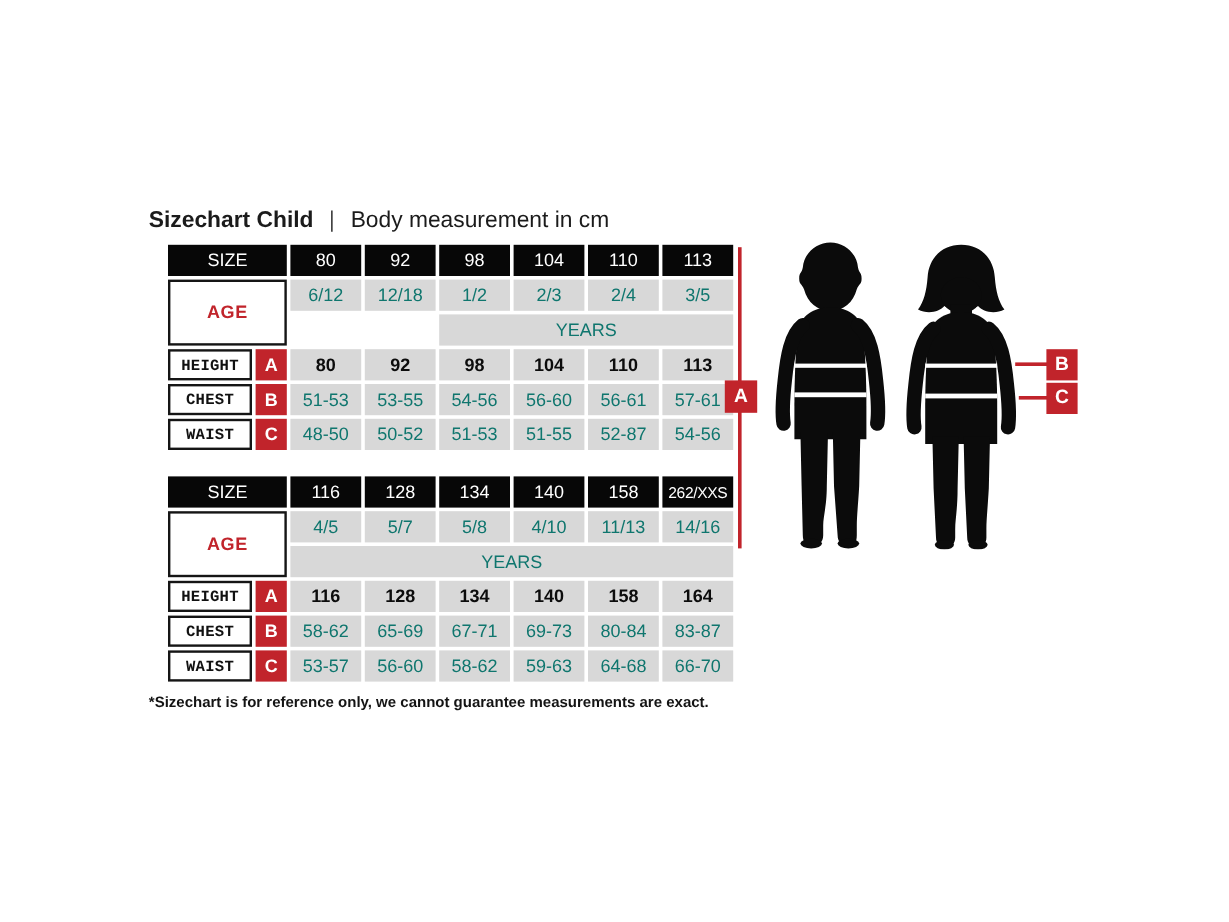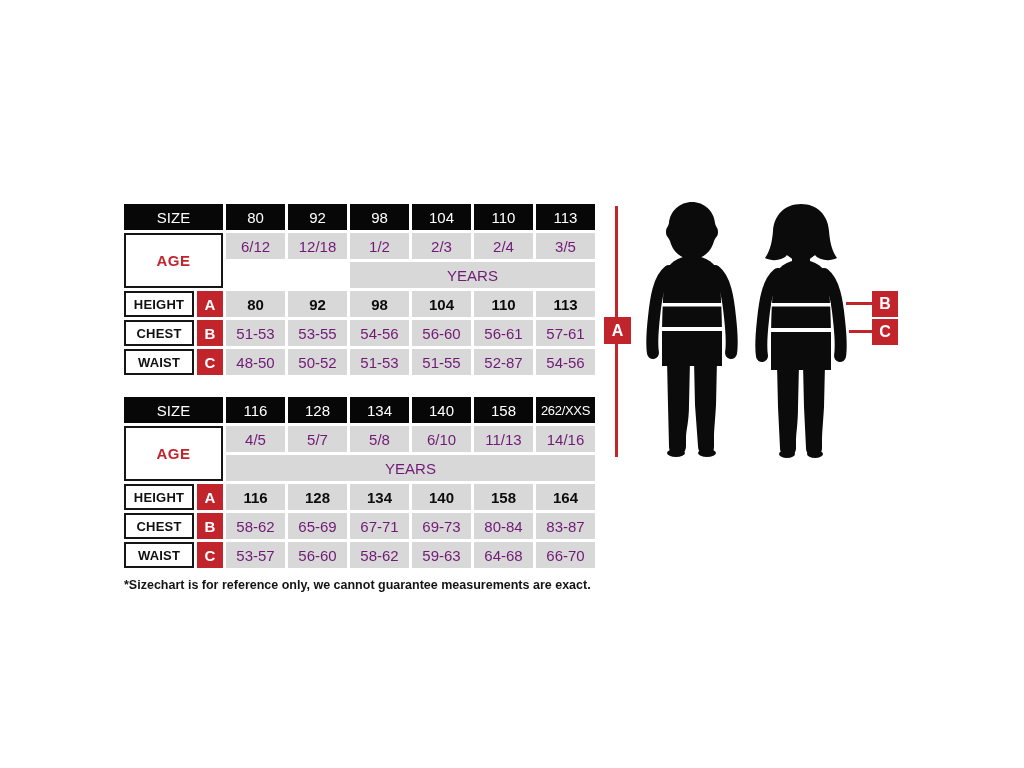--- a/index.html
+++ b/index.html
@@ -8,29 +8,29 @@
   #canvas {
     position:relative; width:1024px; height:768px; background:#ffffff;
     font-family:"Liberation Sans","DejaVu Sans",sans-serif; overflow:hidden;
   }
   
   .title { position:absolute; left:124px; top:173px; font-size:19px; color:#1b1b1b; white-space:nowrap; }
   .title .b { font-weight:bold; }
   .title .sep { font-weight:400; margin:0 13px; color:#2a2a2a; transform:scaleX(.8); display:inline-block; }
   
   .sztable {
-    position:absolute; left:124px; display:grid;
+    position:absolute; left:140px; display:grid;
     grid-template-columns:70px 26px repeat(6,59px);
     grid-template-rows:repeat(6,26px);
     gap:3px;
   }
   .cell { display:flex; align-items:center; justify-content:center; font-size:15px; line-height:1; }
   .black { background:#070707; color:#ffffff; }
-  .gray  { background:var(--cellgray); color:#701a75; }
-  .wlabel{ background:#ffffff; border:2px solid #151515; font-weight:bold; font-size:13px; color:#111; letter-spacing:.2px; }
+  .gray  { background:var(--cellgray); color:#0f766e; }
+  .wlabel{ background:#ffffff; border:2px solid #151515; font-weight:bold; font-size:13px; color:#111; letter-spacing:.2px;font-family:Liberation Mono, monospace; }
   .redcell{ background:var(--red); color:#ffffff; font-weight:bold; font-size:15px; }
   .agecell{ background:#ffffff; border:2px solid #151515; color:var(--red); font-weight:bold; font-size:15px; letter-spacing:.5px; }
   .vbold { font-weight:bold; color:#0c0c0c; }
   .tight { font-size:13px; letter-spacing:-.3px; }
   
   .footnote { position:absolute; left:124px; top:578px; font-size:12.5px; font-weight:bold; color:#141414; }
   
   .fig-svg { position:absolute; }
   .vline { position:absolute; left:615px; top:206px; width:3px; height:251px; background:var(--red); }
   .hline { position:absolute; height:3px; background:var(--red); }
@@ -38,20 +38,23 @@
     position:absolute; width:27px; height:27px; background:var(--red);
     color:#fff; font-weight:bold; font-size:16px;
     display:flex; align-items:center; justify-content:center;
   }
 </style>
 </head>
 <body>
 
 <div id="canvas">
 
+  <div class="title">
+    <span class="b">Sizechart Child</span><span class="sep">|</span><span>Body measurement in cm</span>
+  </div>
 
   <div class="sztable" style="top:204px;">
     <div class="cell black" style="grid-area:1/1/2/3">SIZE</div>
     <div class="cell black" style="grid-area:1/3">80</div>
     <div class="cell black" style="grid-area:1/4">92</div>
     <div class="cell black" style="grid-area:1/5">98</div>
     <div class="cell black" style="grid-area:1/6">104</div>
     <div class="cell black" style="grid-area:1/7">110</div>
     <div class="cell black" style="grid-area:1/8">113</div>
 
@@ -99,21 +102,21 @@
     <div class="cell black" style="grid-area:1/4">128</div>
     <div class="cell black" style="grid-area:1/5">134</div>
     <div class="cell black" style="grid-area:1/6">140</div>
     <div class="cell black" style="grid-area:1/7">158</div>
     <div class="cell black tight" style="grid-area:1/8">262/XXS</div>
 
     <div class="cell agecell" style="grid-area:2/1/4/3">AGE</div>
     <div class="cell gray" style="grid-area:2/3">4/5</div>
     <div class="cell gray" style="grid-area:2/4">5/7</div>
     <div class="cell gray" style="grid-area:2/5">5/8</div>
-    <div class="cell gray" style="grid-area:2/6">6/10</div>
+    <div class="cell gray" style="grid-area:2/6">4/10</div>
     <div class="cell gray" style="grid-area:2/7">11/13</div>
     <div class="cell gray" style="grid-area:2/8">14/16</div>
 
     <div class="cell gray" style="grid-area:3/3/4/9">YEARS</div>
 
     <div class="cell wlabel" style="grid-area:4/1">HEIGHT</div>
     <div class="cell redcell" style="grid-area:4/2">A</div>
     <div class="cell gray vbold" style="grid-area:4/3">116</div>
     <div class="cell gray vbold" style="grid-area:4/4">128</div>
     <div class="cell gray vbold" style="grid-area:4/5">134</div>

